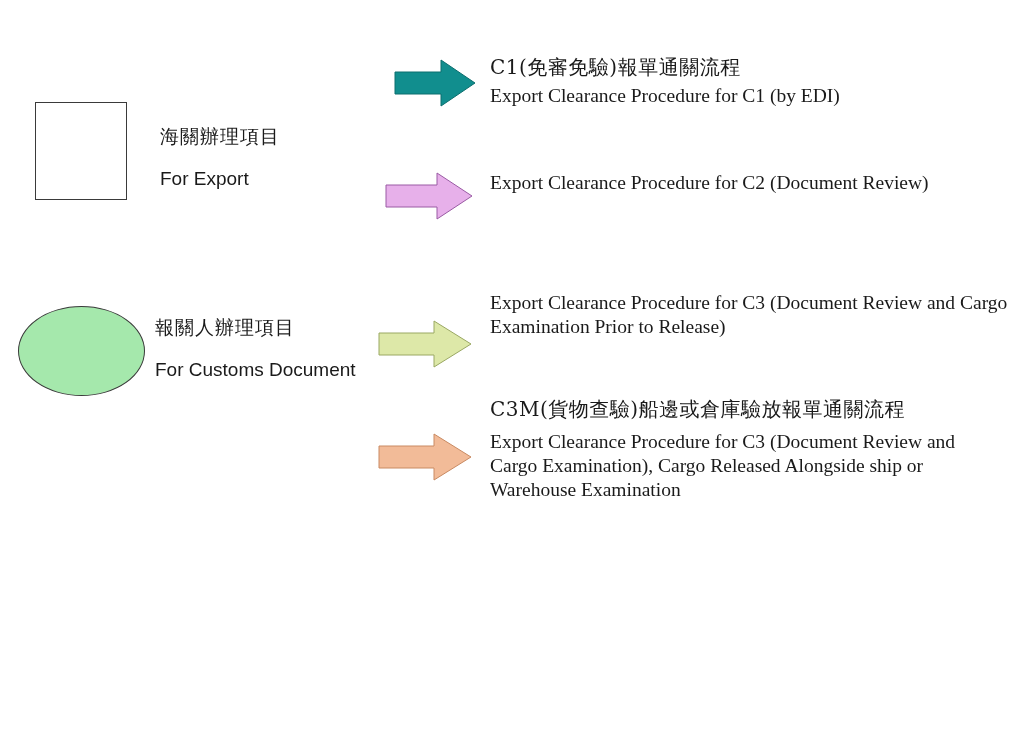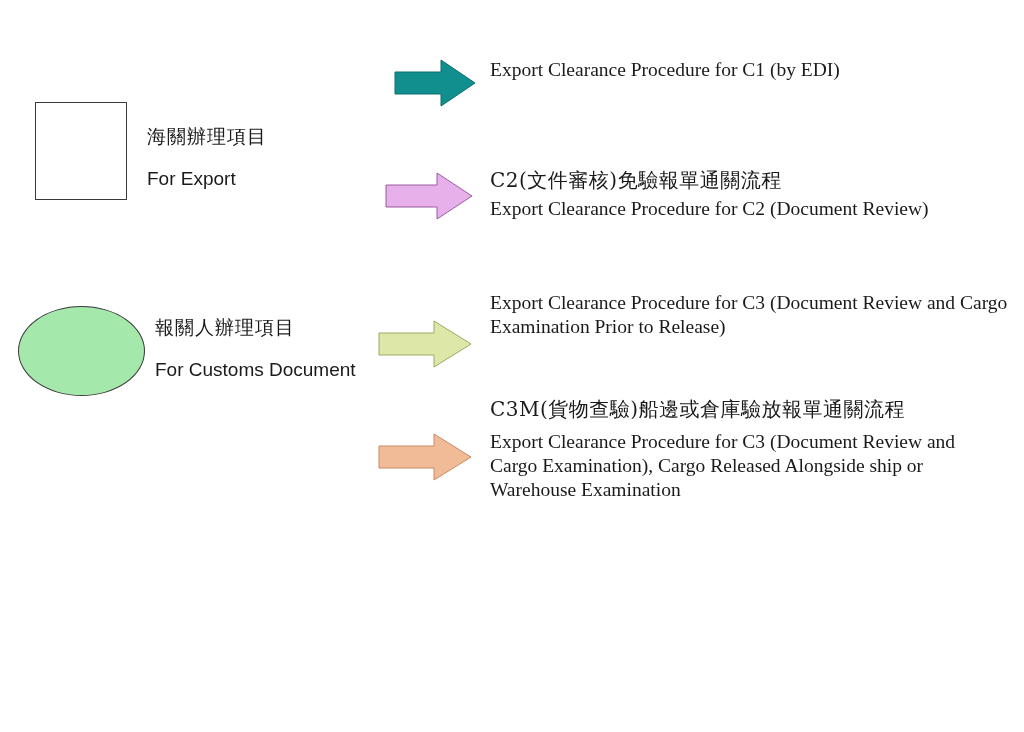--- a/index.html
+++ b/index.html
@@ -54,21 +54,21 @@
     white-space: nowrap;
   }
   .legend-label .en {
     font-family: "Liberation Sans", sans-serif;
     font-size: 19px;
     color: #1a1a1a;
     white-space: nowrap;
     margin-top: 14px;
     display: block;
   }
-  #legend-customs-label { left: 147px; top: 123px; }
+  #legend-customs-label { left: 160px; top: 123px; }
   #legend-brokers-label { left: 155px; top: 314px; }
 
   
   .arrow {
     position: absolute;
   }
   .arrow svg { display: block; }
 
   
   .proc {
@@ -133,25 +133,25 @@
     </svg>
   </div>
 
   <div class="arrow" style="left:378px; top:433px;">
     <svg width="94" height="48" viewBox="0 0 94 48" aria-hidden="true">
       <polygon points="1,13 56,13 56,1 93,24 56,47 56,35 1,35" fill="#f2bb98" stroke="#c98a62" stroke-width="1"></polygon>
     </svg>
   </div>
 
   <div class="proc" id="proc-c1">
+    <span class="zh">C1(免審免驗)報單通關流程</span>
     <span class="en">Export Clearance Procedure for C1 (by EDI)</span>
   </div>
 
   <div class="proc" id="proc-c2">
-    <span class="zh">C2(文件審核)免驗報單通關流程</span>
     <span class="en">Export Clearance Procedure for C2 (Document Review)</span>
   </div>
 
   <div class="proc" id="proc-c3m-a">
     <span class="en">Export Clearance Procedure for C3 (Document Review and Cargo Examination Prior to Release)</span>
   </div>
 
   <div class="proc tight" id="proc-c3m-b">
     <span class="zh">C3M(貨物查驗)船邊或倉庫驗放報單通關流程</span>
     <span class="en">Export Clearance Procedure for C3 (Document Review and Cargo Examination), Cargo Released Alongside ship or Warehouse Examination</span>

